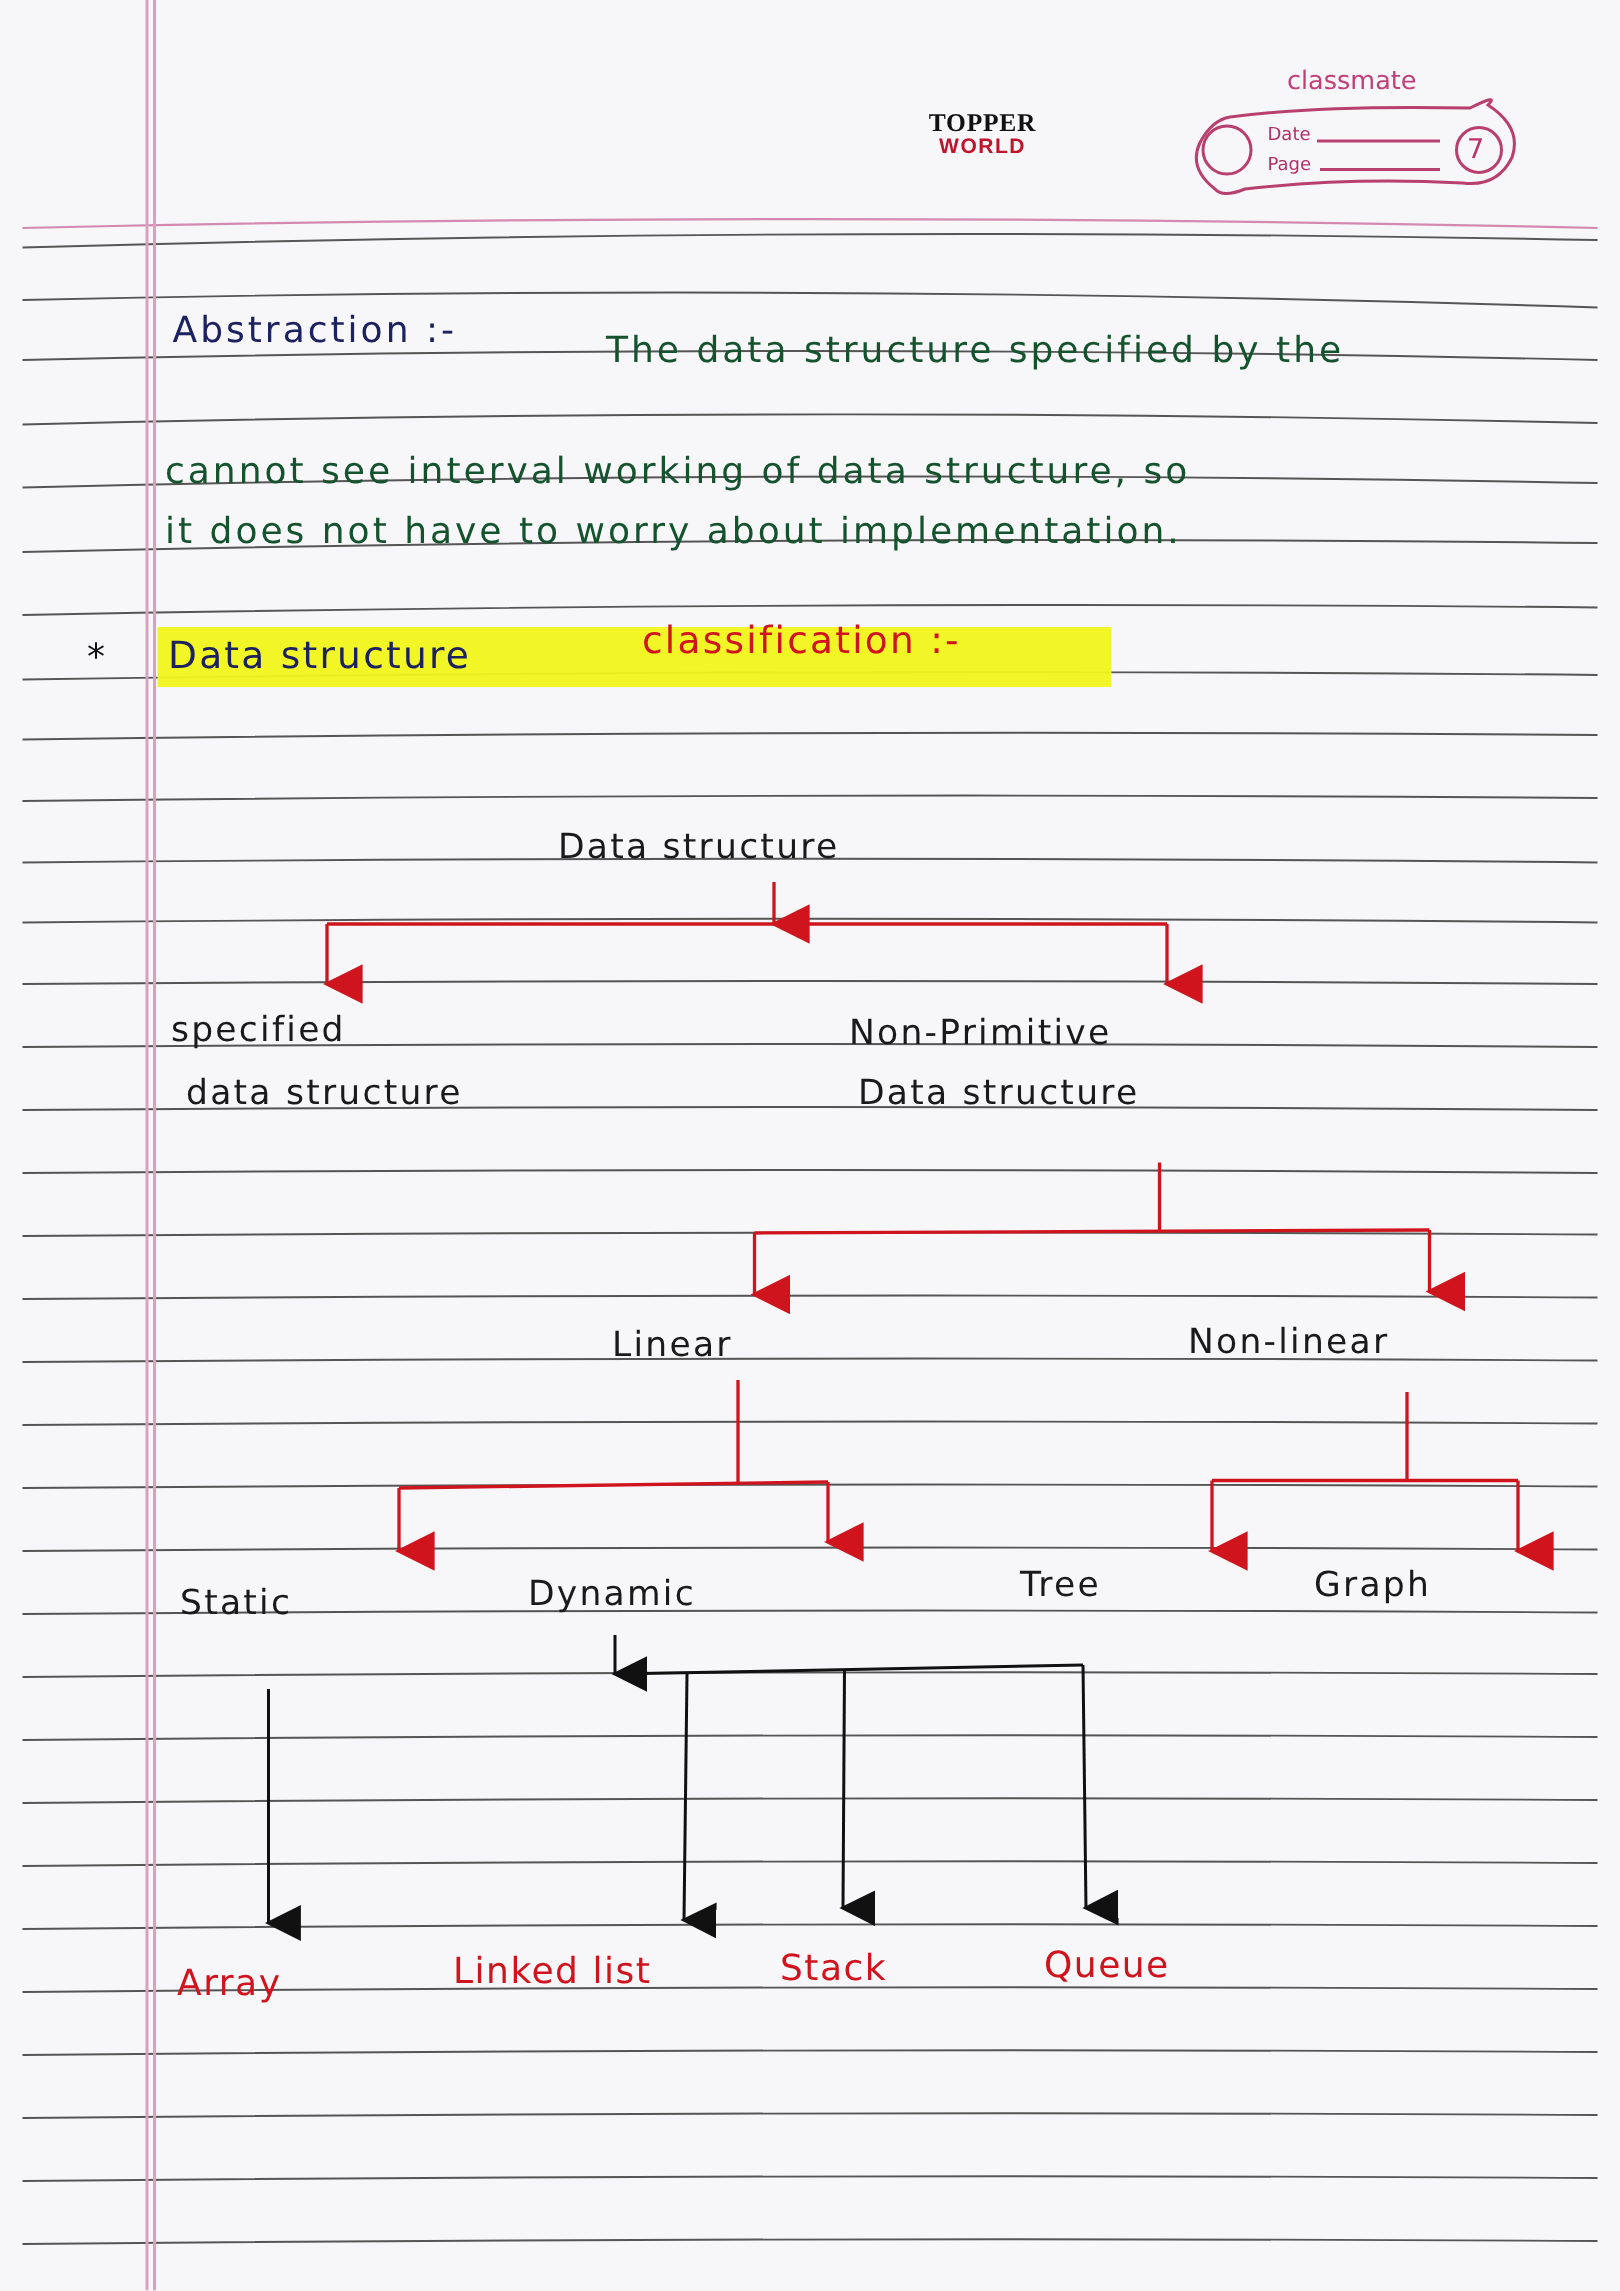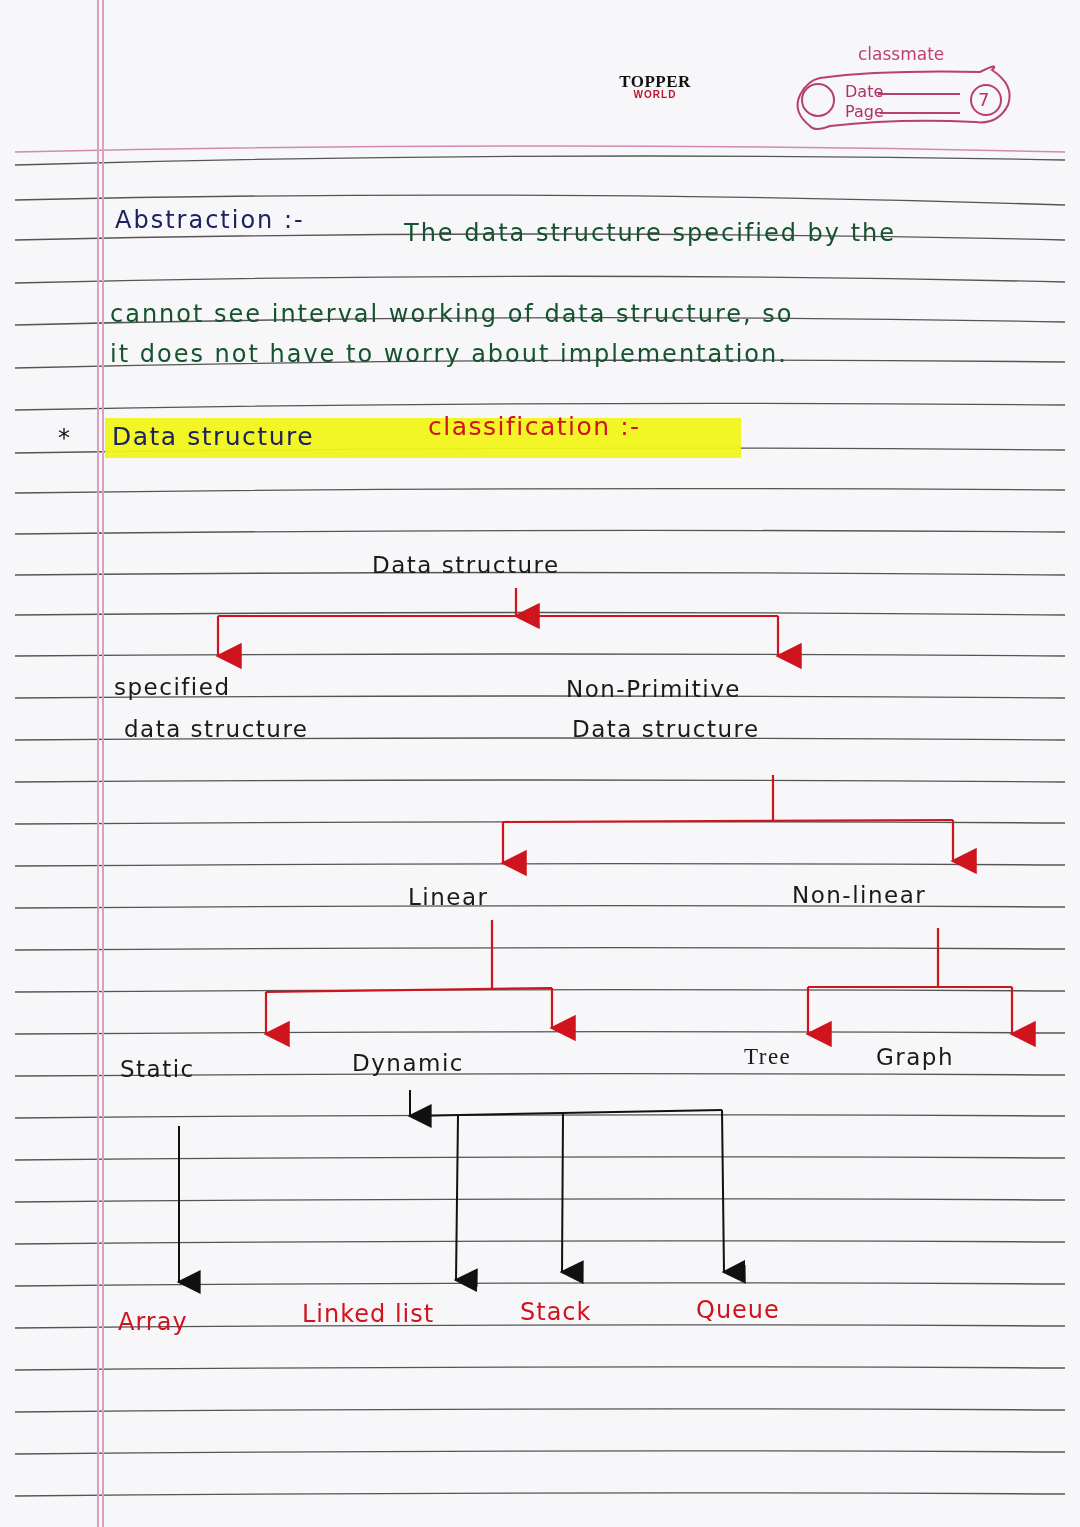--- a/index.html
+++ b/index.html
@@ -9,23 +9,23 @@
     font-family: "DejaVu Sans", sans-serif;
   }
   .page { position: absolute; inset: 0; }
   .ruled { position: absolute; left: 0; top: 0; width: 1080px; height: 1527px; }
   .margin-line { position: absolute; top: 0; bottom: 0; width: 2px; background: #d9a0bf; }
   .brand {
     position: absolute; left: 610px; top: 73px; width: 90px; text-align: center;
     line-height: 1;
   }
   .brand .b1 { font-family: Liberation Serif, serif; font-weight: bold; font-size: 17px; color: #111; letter-spacing: 0.5px; display:block; }
-  .brand .b2 { font-family: "Liberation Sans", sans-serif; font-weight: bold; font-size: 10px; color: #c0142a; letter-spacing: 1px; display:block; }
+  .brand .b2 { font-family: "Liberation Sans", sans-serif; font-weight: bold; font-size: 14px; color: #c0142a; letter-spacing: 1px; display:block; }
   .cm-title { position: absolute; left: 858px; top: 44px; font-family: "DejaVu Sans", sans-serif; font-size: 17px; color: #c0407a; }
-  .cm-label { position: absolute; font-size: 16px; color: #b0306a; font-family: "DejaVu Sans", sans-serif; }
+  .cm-label { position: absolute; font-size: 12px; color: #b0306a; font-family: "DejaVu Sans", sans-serif; }
   .page-num { position: absolute; left: 978px; top: 89px; font-size: 18px; color: #c0306a; font-family: "DejaVu Sans", sans-serif; }
   .hw {
     position: absolute; white-space: nowrap;
     font-family: "DejaVu Sans", sans-serif;
     color: #1a1f6a; letter-spacing: 1.5px;
   }
   .para { font-size: 24px; color: #14532d; letter-spacing: 2px; }
   .node { font-size: 23px; color: #1a1a1a; letter-spacing: 1.5px; }
   .leaf { font-size: 24px; color: #d0141e; letter-spacing: 1px; }
   .highlight {
@@ -158,21 +158,21 @@
 
   <div class="hw node" style="left:372px; top:552px;">Data structure</div>
   <div class="hw node" style="left:114px; top:674px;">specified</div>
   <div class="hw node" style="left:124px; top:716px;">data structure</div>
   <div class="hw node" style="left:566px; top:676px;">Non-Primitive</div>
   <div class="hw node" style="left:572px; top:716px;">Data structure</div>
   <div class="hw node" style="left:408px; top:884px;">Linear</div>
   <div class="hw node" style="left:792px; top:882px;">Non-linear</div>
   <div class="hw node" style="left:120px; top:1056px;">Static</div>
   <div class="hw node" style="left:352px; top:1050px;">Dynamic</div>
-  <div class="hw node" style="left:744px; top:1044px;font-family:Liberation Serif, serif;">Tree</div>
+  <div class="hw node" style="left:680px; top:1044px;">Tree</div>
   <div class="hw node" style="left:876px; top:1044px;">Graph</div>
 
   <div class="hw leaf" style="left:118px; top:1308px;">Array</div>
   <div class="hw leaf" style="left:302px; top:1300px;">Linked list</div>
   <div class="hw leaf" style="left:520px; top:1298px;">Stack</div>
   <div class="hw leaf" style="left:696px; top:1296px;text-align:center;">Queue</div>
 
 </div>
 
 </body></html>

